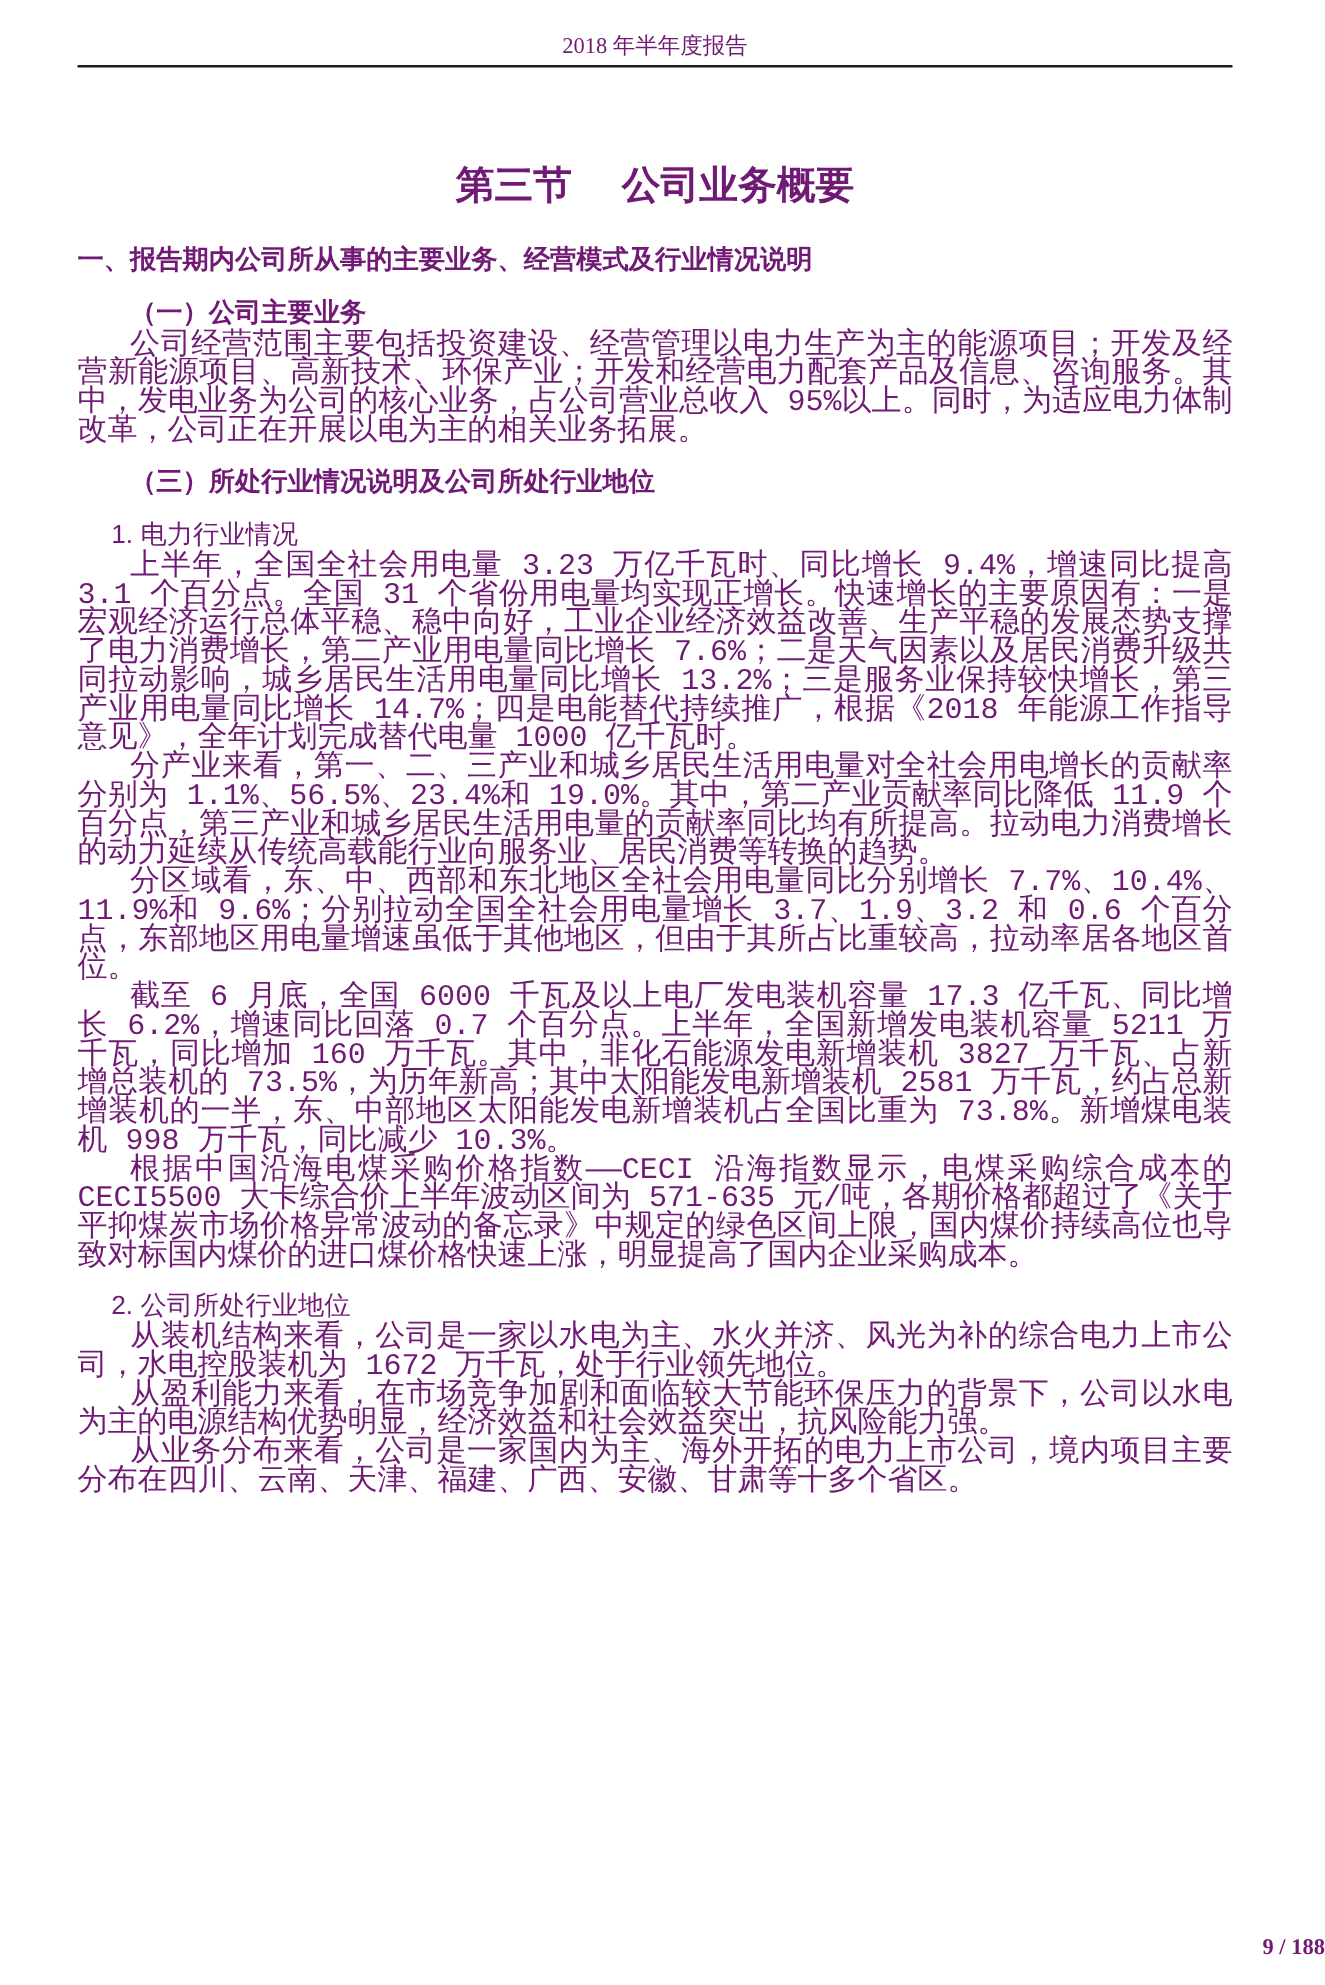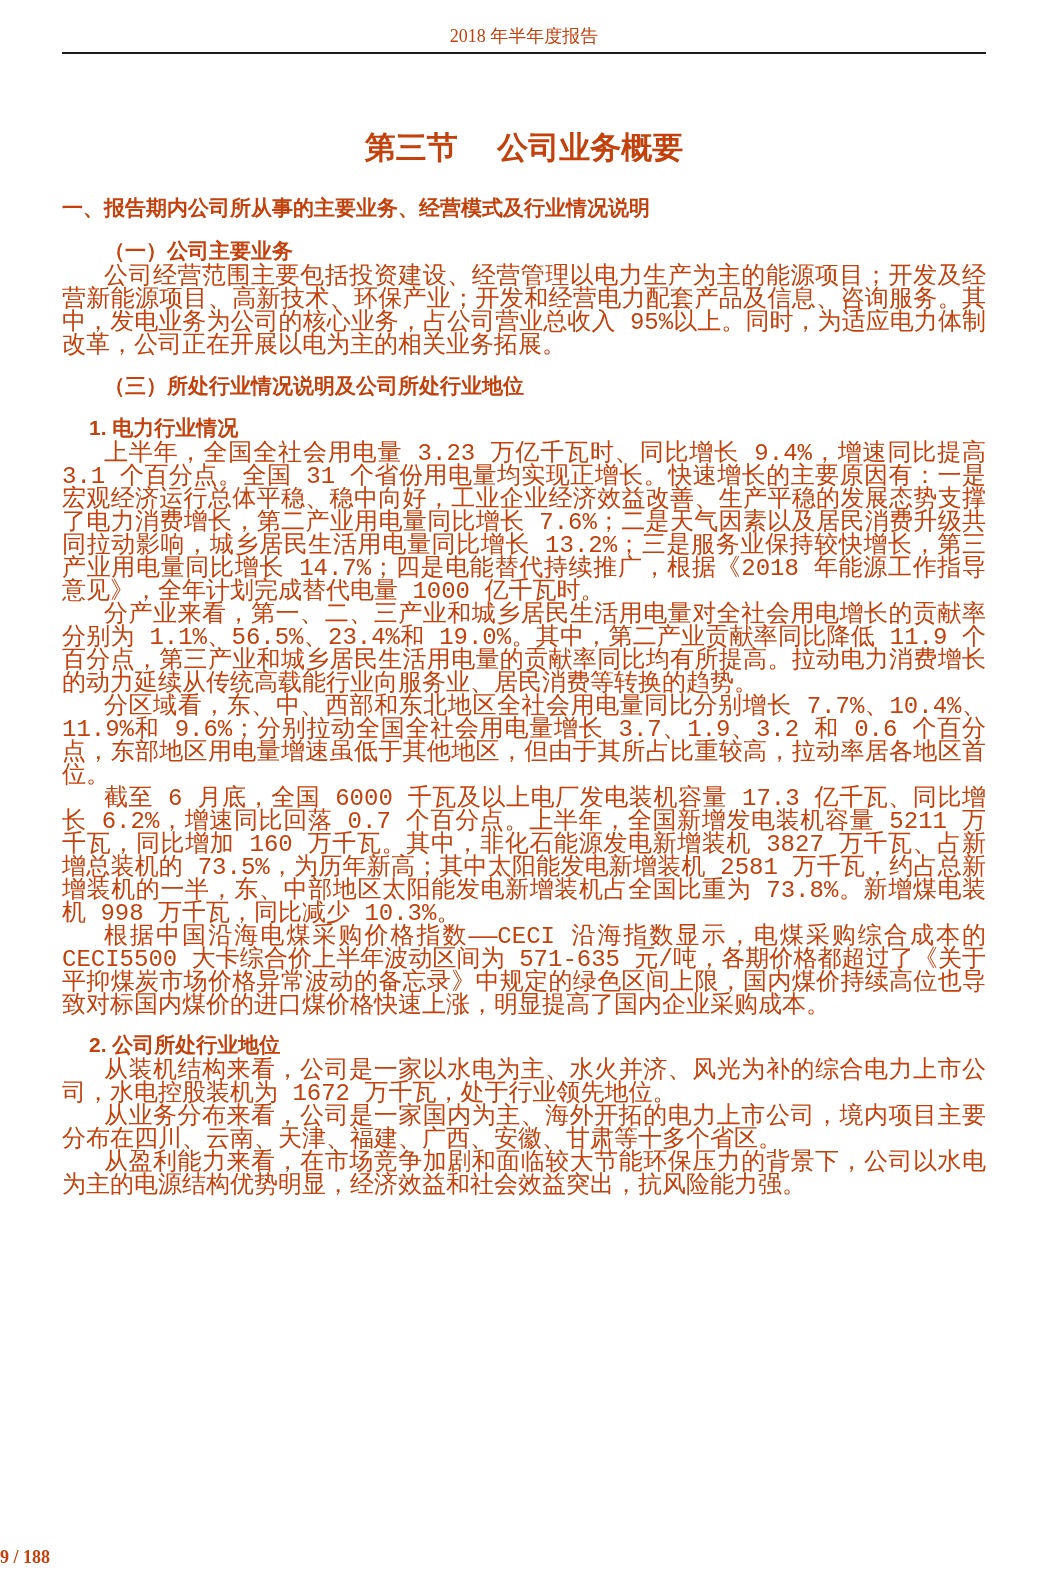--- a/index.html
+++ b/index.html
@@ -5,21 +5,21 @@
   html, body {
     margin: 0;
     padding: 0;
     background: #ffffff;
   }
   .page {
     position: relative;
     width: 1060px;
     height: 1588px;
     background: #ffffff;
-    color: #c2410c;
+    color: #701a75;
     box-sizing: border-box;
     padding: 26px 74px 0 62px;
     overflow: hidden;
     font-family: "Liberation Serif", "DejaVu Serif", serif;
   }
   .page-header {
     text-align: center;
     font-size: 18px;
     line-height: 20px;
     padding-bottom: 6px;
@@ -46,39 +46,39 @@
     font-size: 21px;
     line-height: 28px;
     font-weight: bold;
     text-indent: 42px;
     font-family: "Liberation Sans", "DejaVu Sans", sans-serif;
   }
   h4.topic-heading {
     margin: 14px 0 0 0;
     font-size: 21px;
     line-height: 28px;
-    font-weight: bold;
+    font-weight: normal;
     text-indent: 27px;
     font-family: "Liberation Sans", "DejaVu Sans", sans-serif;
   }
   p.body-para {
     margin: 0;
     font-size: 24px;
     line-height: 23px;
     text-indent: 42px;
     text-align: justify;
     overflow-wrap: break-word;
     font-family: Liberation Mono, monospace;
   }
   .page-footer {
     position: absolute;
     left: 0;
     bottom: 20px;
     width: 100%;
-    text-align: left;
+    text-align: right;
     font-weight: bold;
     font-size: 18px;
     font-family: "Liberation Serif", "DejaVu Serif", serif;
   }
 </style>
 </head>
 <body>
 
 <div class="page">
 
@@ -98,20 +98,20 @@
 
   <h4 class="topic-heading">1. 电力行业情况</h4>
   <p class="body-para">上半年，全国全社会用电量 3.23 万亿千瓦时、同比增长 9.4%，增速同比提高 3.1 个百分点。全国 31 个省份用电量均实现正增长。快速增长的主要原因有：一是宏观经济运行总体平稳、稳中向好，工业企业经济效益改善、生产平稳的发展态势支撑了电力消费增长，第二产业用电量同比增长 7.6%；二是天气因素以及居民消费升级共同拉动影响，城乡居民生活用电量同比增长 13.2%；三是服务业保持较快增长，第三产业用电量同比增长 14.7%；四是电能替代持续推广，根据《2018 年能源工作指导意见》，全年计划完成替代电量 1000 亿千瓦时。</p>
   <p class="body-para">分产业来看，第一、二、三产业和城乡居民生活用电量对全社会用电增长的贡献率分别为 1.1%、56.5%、23.4%和 19.0%。其中，第二产业贡献率同比降低 11.9 个百分点，第三产业和城乡居民生活用电量的贡献率同比均有所提高。拉动电力消费增长的动力延续从传统高载能行业向服务业、居民消费等转换的趋势。</p>
   <p class="body-para">分区域看，东、中、西部和东北地区全社会用电量同比分别增长 7.7%、10.4%、11.9%和 9.6%；分别拉动全国全社会用电量增长 3.7、1.9、3.2 和 0.6 个百分点，东部地区用电量增速虽低于其他地区，但由于其所占比重较高，拉动率居各地区首位。</p>
   <p class="body-para">截至 6 月底，全国 6000 千瓦及以上电厂发电装机容量 17.3 亿千瓦、同比增长 6.2%，增速同比回落 0.7 个百分点。上半年，全国新增发电装机容量 5211 万千瓦，同比增加 160 万千瓦。其中，非化石能源发电新增装机 3827 万千瓦、占新增总装机的 73.5%，为历年新高；其中太阳能发电新增装机 2581 万千瓦，约占总新增装机的一半，东、中部地区太阳能发电新增装机占全国比重为 73.8%。新增煤电装机 998 万千瓦，同比减少 10.3%。</p>
   <p class="body-para">根据中国沿海电煤采购价格指数——CECI 沿海指数显示，电煤采购综合成本的 CECI5500 大卡综合价上半年波动区间为 571-635 元/吨，各期价格都超过了《关于平抑煤炭市场价格异常波动的备忘录》中规定的绿色区间上限，国内煤价持续高位也导致对标国内煤价的进口煤价格快速上涨，明显提高了国内企业采购成本。</p>
 
   <h4 class="topic-heading">2. 公司所处行业地位</h4>
   <p class="body-para">从装机结构来看，公司是一家以水电为主、水火并济、风光为补的综合电力上市公司，水电控股装机为 1672 万千瓦，处于行业领先地位。</p>
+  <p class="body-para">从盈利能力来看，在市场竞争加剧和面临较大节能环保压力的背景下，公司以水电为主的电源结构优势明显，经济效益和社会效益突出，抗风险能力强。</p>
   <p class="body-para">从业务分布来看，公司是一家国内为主、海外开拓的电力上市公司，境内项目主要分布在四川、云南、天津、福建、广西、安徽、甘肃等十多个省区。</p>
-  <p class="body-para">从盈利能力来看，在市场竞争加剧和面临较大节能环保压力的背景下，公司以水电为主的电源结构优势明显，经济效益和社会效益突出，抗风险能力强。</p>
 
   <div class="page-footer">
     <span>9 / 188</span>
   </div>
 
 </div>
 
 </body></html>

